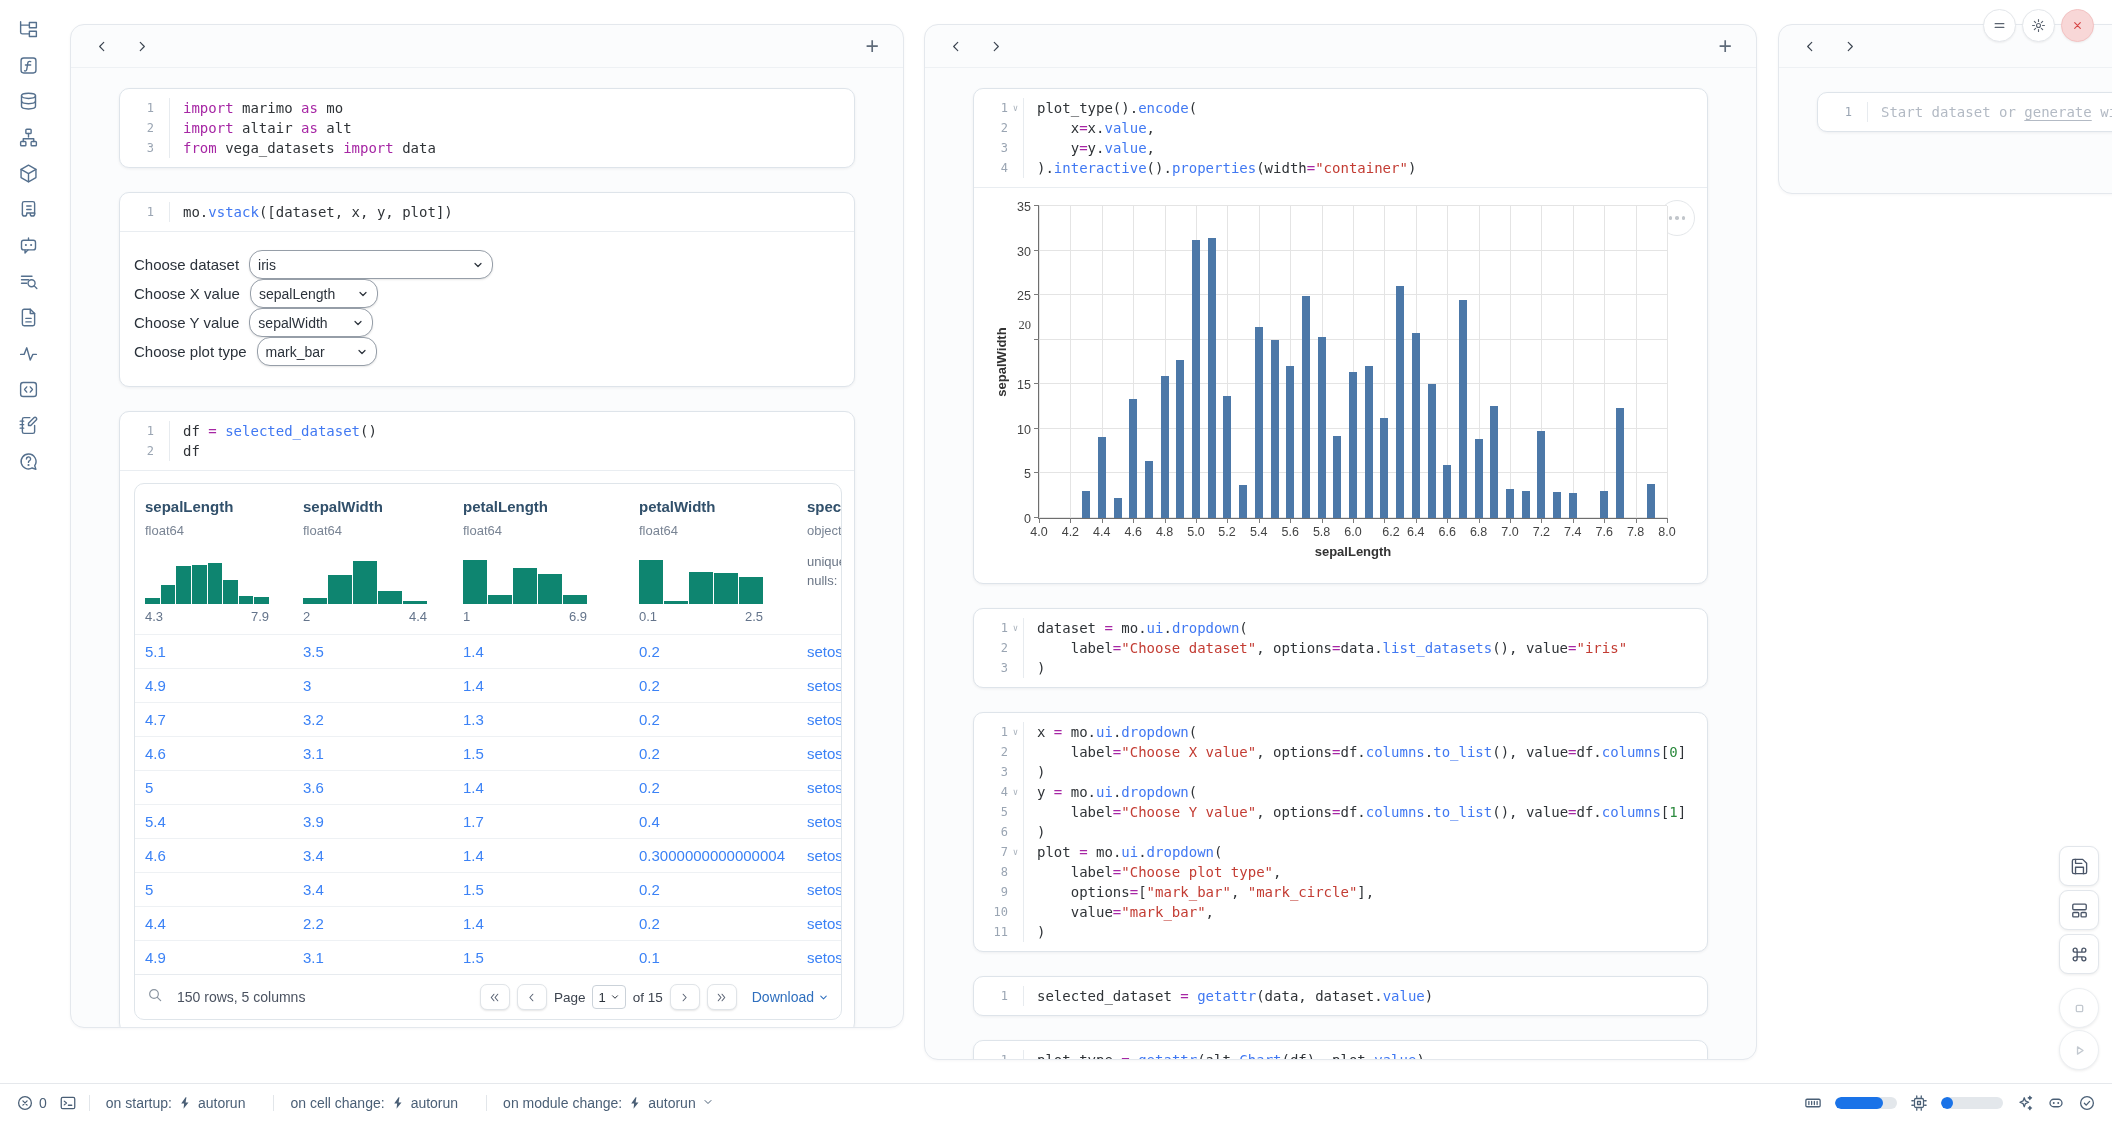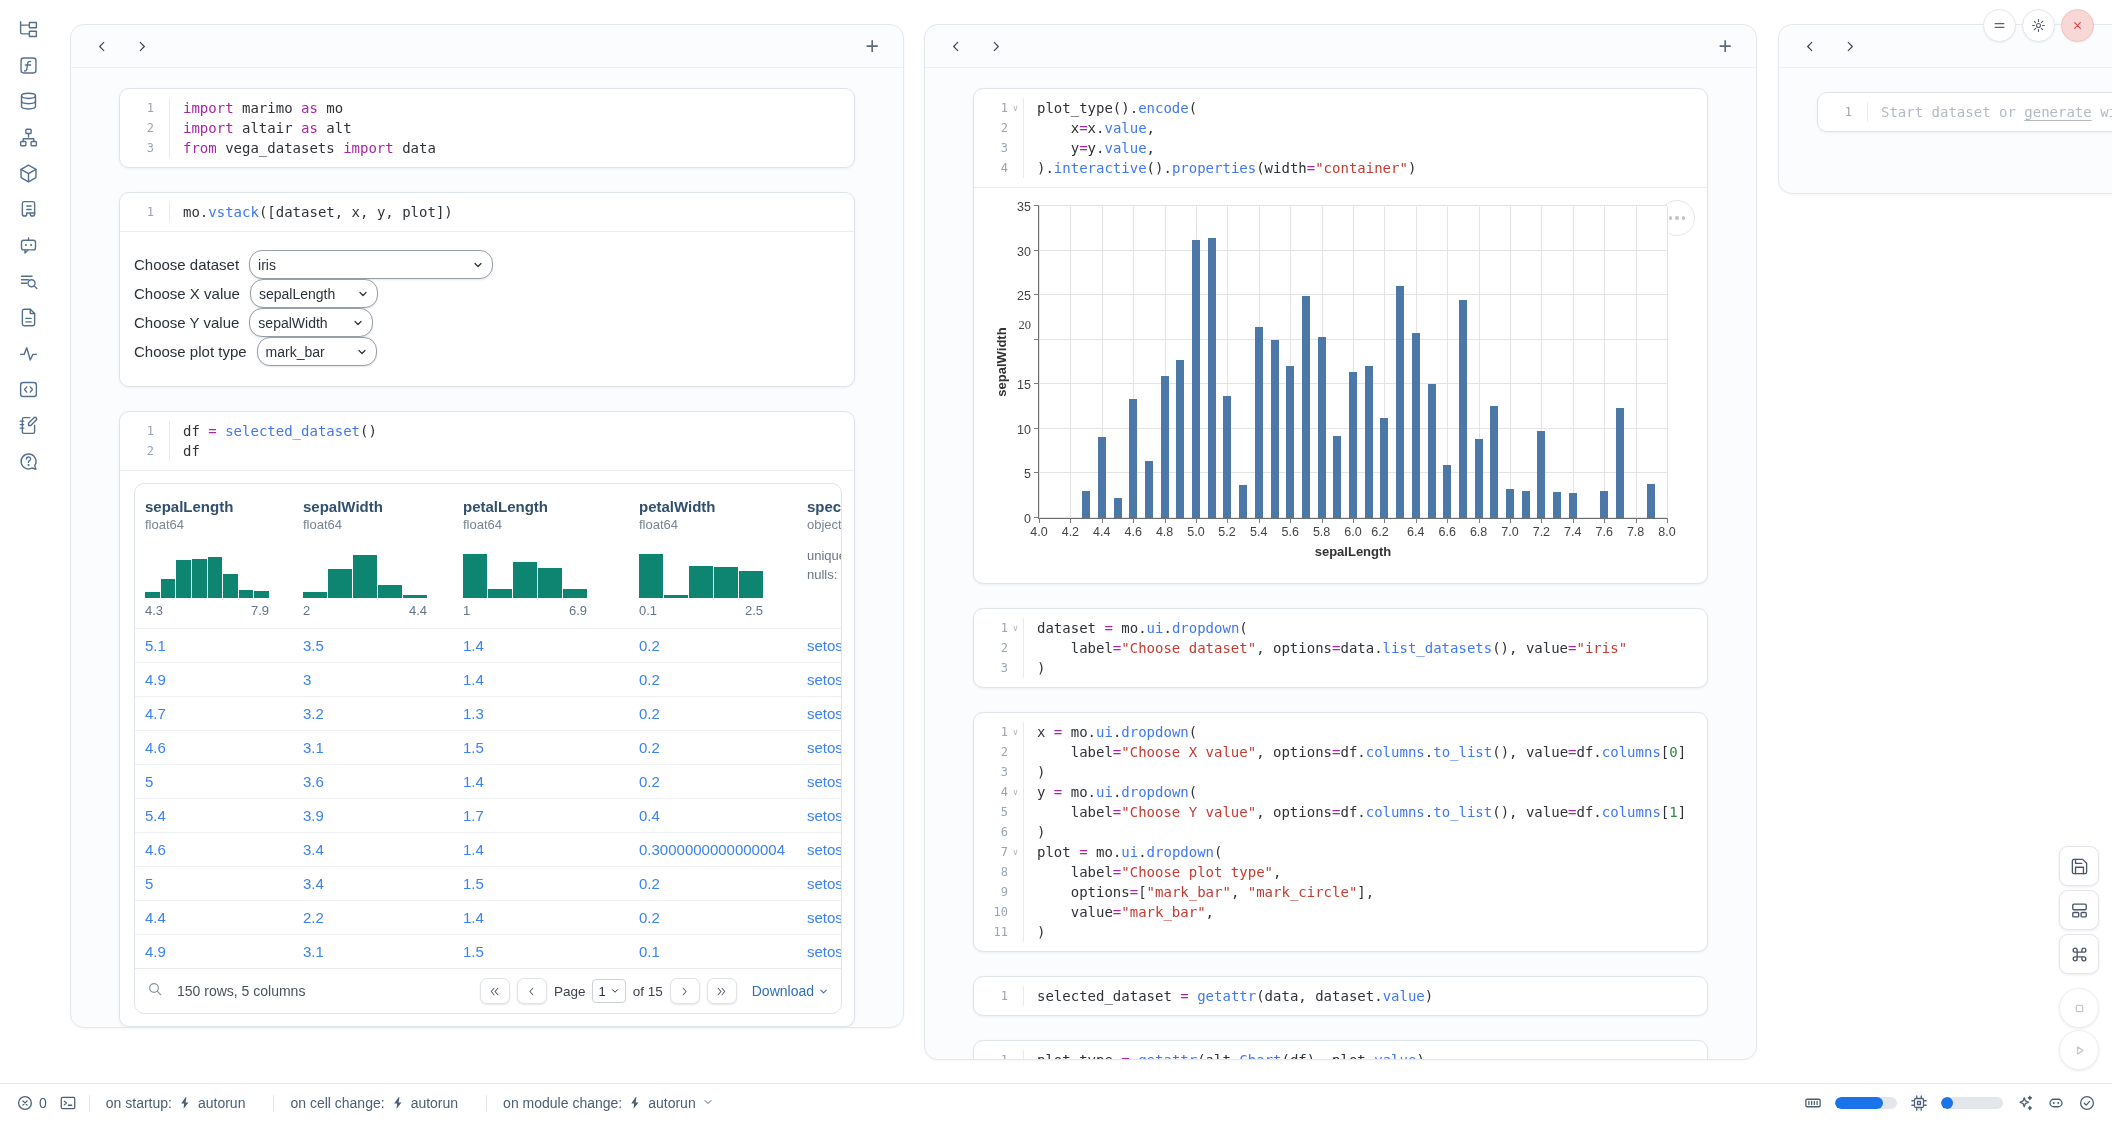--- a/index.html
+++ b/index.html
@@ -42,21 +42,21 @@
   .dd-row:nth-child(2) .select-box{width:110px;}
   .dd-row:nth-child(3) .select-box{width:106px;}
   .dd-row:nth-child(4) .select-box{width:102px;}
   
   .table-output{padding:12px 14px 12px 14px;}
   .df-table{border:1px solid #dfe5ea;border-radius:10px;background:#fff;overflow:hidden;width:706px;}
   .df-head,.df-row{display:grid;grid-template-columns:158px 160px 176px 168px 1fr;}
   .df-head{padding:14px 0 6px 0;}
   .df-col{padding-left:10px;overflow:hidden;white-space:nowrap;}
   .df-colname{font-size:15px;font-weight:bold;color:#31506b;}
-  .df-dtype{font-size:13px;color:#798494;margin-top:2px;}
+  .df-dtype{font-size:13px;color:#798494;margin-top:8px;}
   .hist{width:124px;height:52px;display:flex;align-items:flex-end;gap:1px;margin-top:14px;}
   .hist-bar{flex:1;background:#0e8570;}
   .minmax{width:124px;display:flex;justify-content:space-between;font-size:13px;color:#64748b;margin-top:5px;padding-bottom:4px;}
   .col-extra{font-size:13px;color:#6b7686;margin-top:14px;line-height:19px;}
   .df-row{border-top:1px solid #eef1f4;height:33px;align-items:center;font-size:15px;color:#3b82f6;}
   .df-cell{padding-left:10px;overflow:hidden;white-space:nowrap;}
   .df-footer{display:flex;align-items:center;border-top:1px solid #e7ebef;padding:9px 12px;gap:8px;}
   .df-summary{font-size:14px;color:#4a5260;margin-left:6px;}
   .pg-group{margin-left:auto;display:flex;align-items:center;gap:7px;}
   .pg-btn{width:30px;height:26px;border:1px solid #e0e4e8;border-radius:7px;background:#fff;box-shadow:0 1px 2px rgba(0,0,0,.10);display:flex;align-items:center;justify-content:center;cursor:pointer;color:#596273;}
@@ -523,21 +523,21 @@
             <div class="xtick" style="left: 251.2px;"></div>
             <div class="xlab" style="left: 231.2px;">5.6</div>
             <div class="gl-v" style="left: 282.6px;"></div>
             <div class="xtick" style="left: 282.6px;"></div>
             <div class="xlab" style="left: 262.6px;">5.8</div>
             <div class="gl-v" style="left: 314px;"></div>
             <div class="xtick" style="left: 314px;"></div>
             <div class="xlab" style="left: 294px;">6.0</div>
             <div class="gl-v" style="left: 345.4px;"></div>
             <div class="xtick" style="left: 345.4px;"></div>
-            <div class="xlab" style="left: 321px;">6.2</div>
+            <div class="xlab" style="left: 332px;">6.2</div>
             <div class="gl-v" style="left: 376.8px;"></div>
             <div class="xtick" style="left: 376.8px;"></div>
             <div class="xlab" style="left: 356.8px;">6.4</div>
             <div class="gl-v" style="left: 408.2px;"></div>
             <div class="xtick" style="left: 408.2px;"></div>
             <div class="xlab" style="left: 388.2px;">6.6</div>
             <div class="gl-v" style="left: 439.6px;"></div>
             <div class="xtick" style="left: 439.6px;"></div>
             <div class="xlab" style="left: 419.6px;">6.8</div>
             <div class="gl-v" style="left: 471px;"></div>

